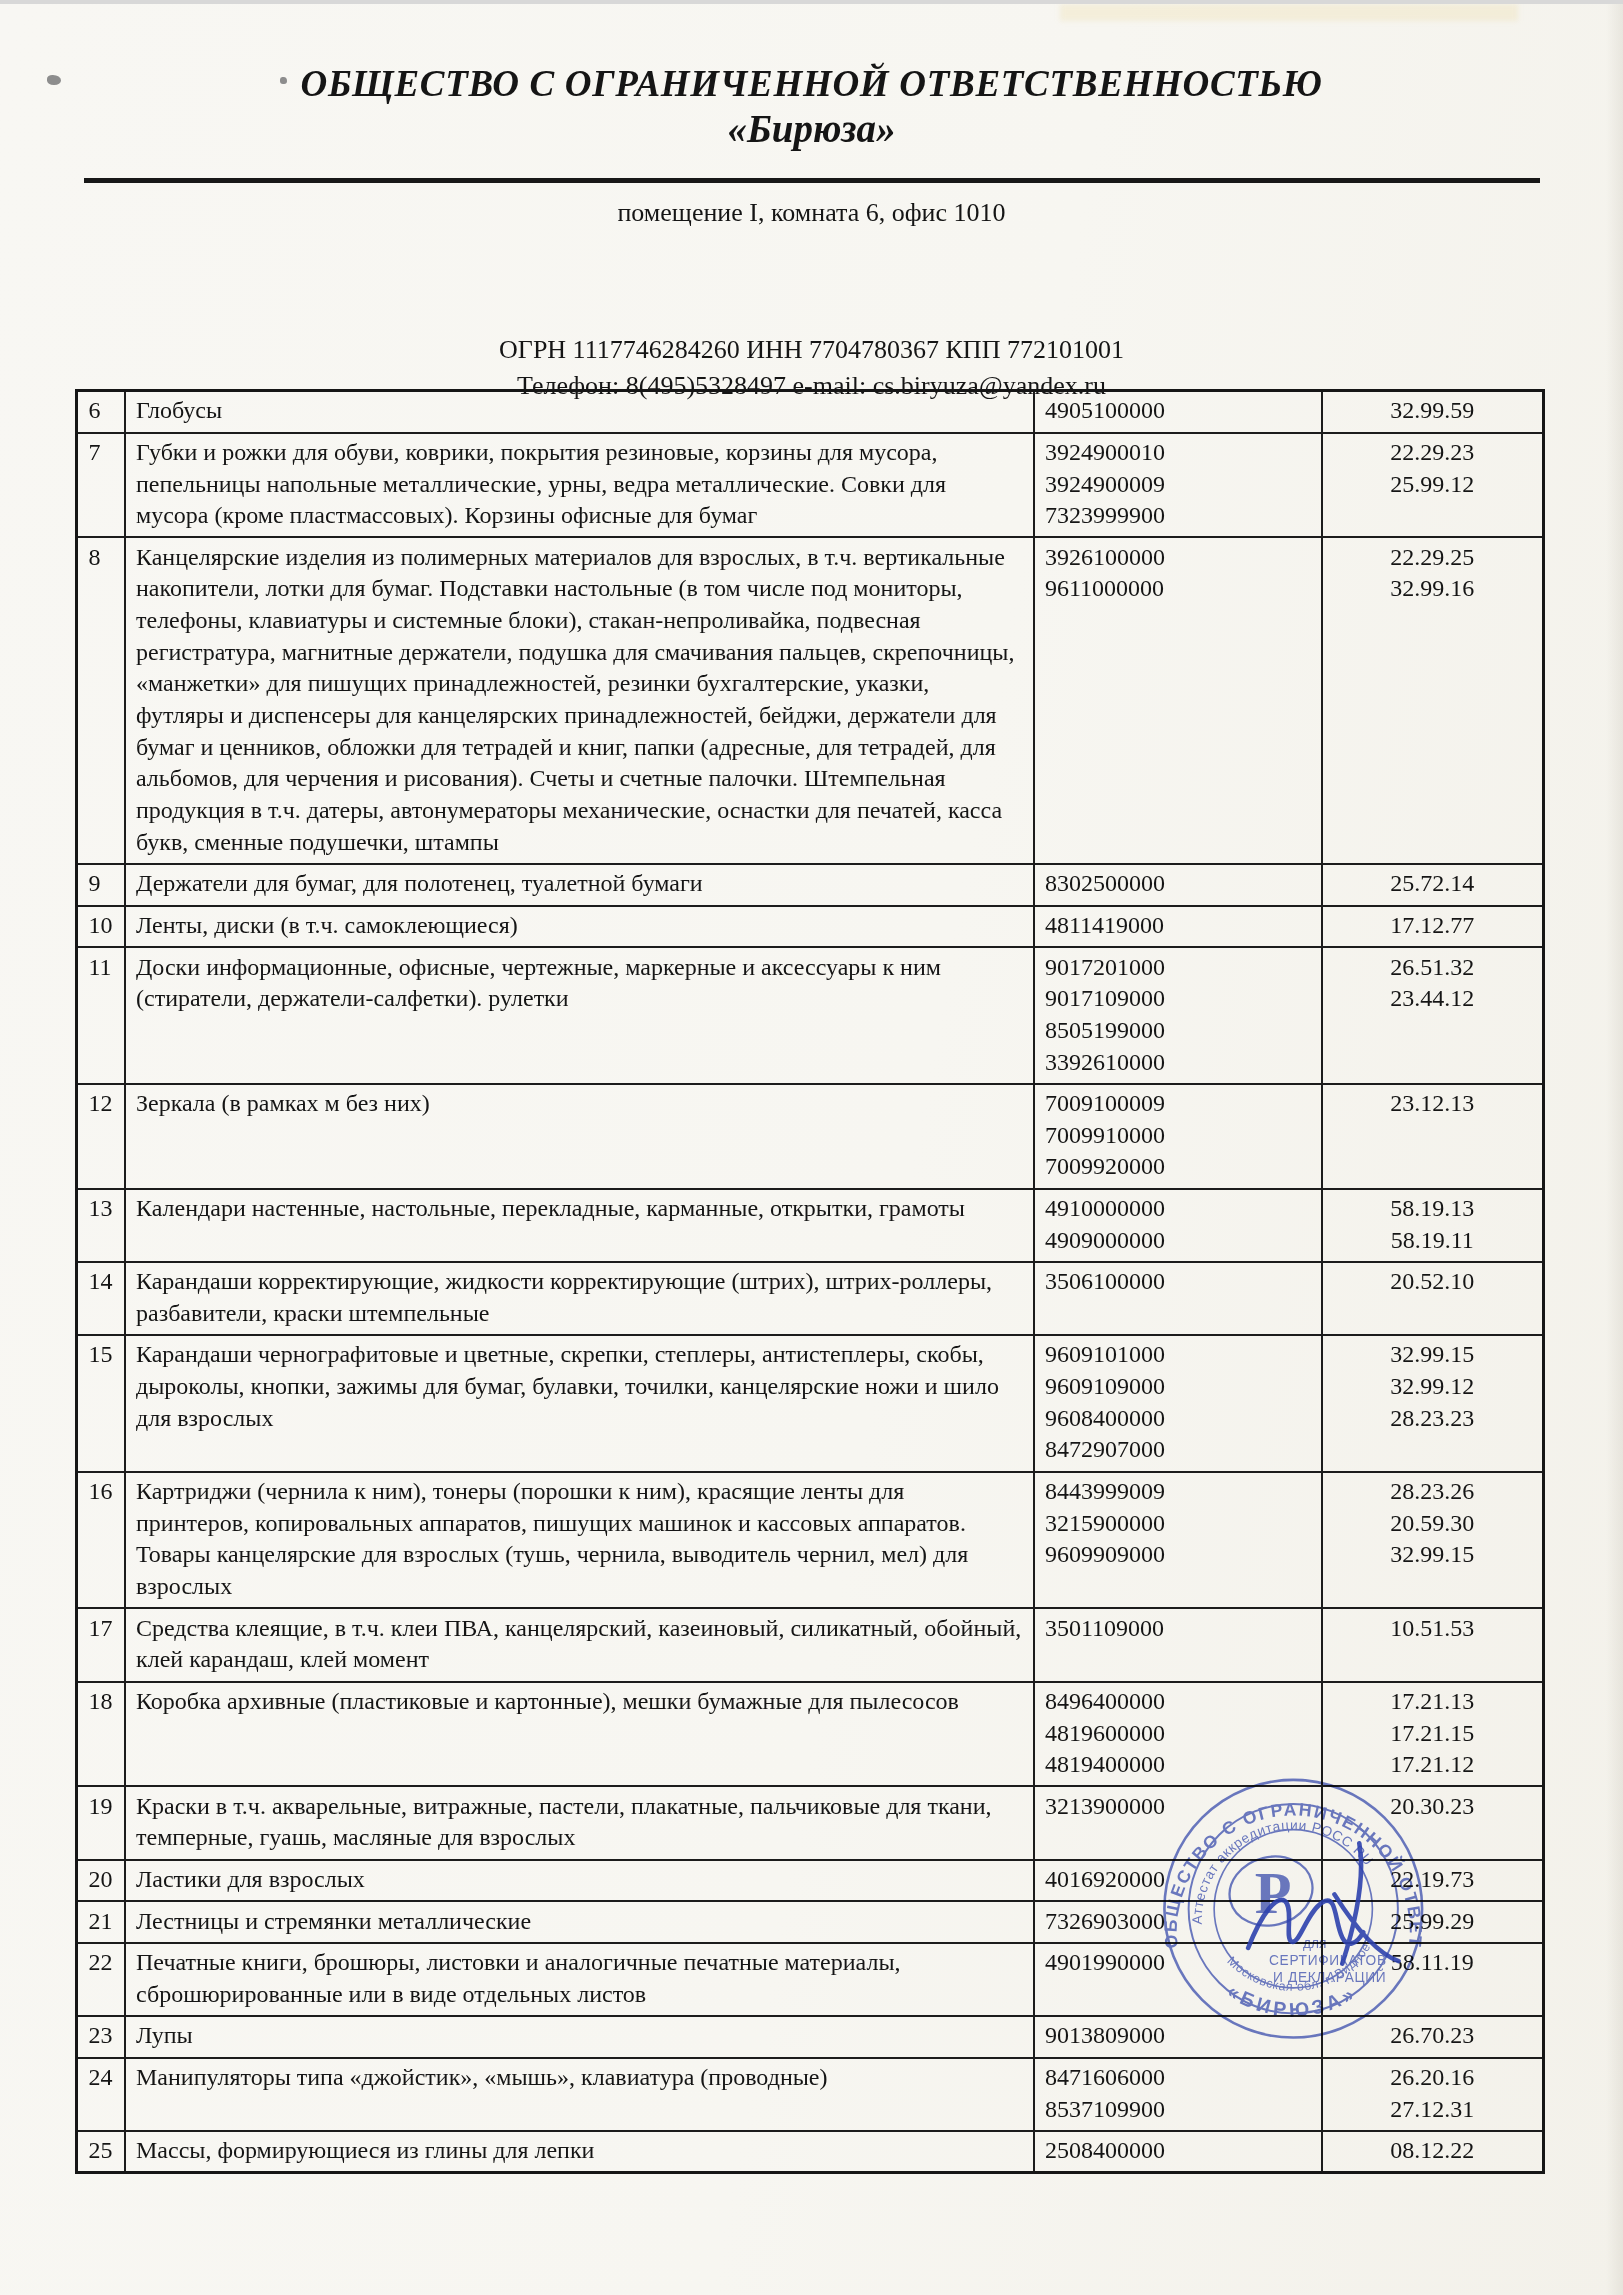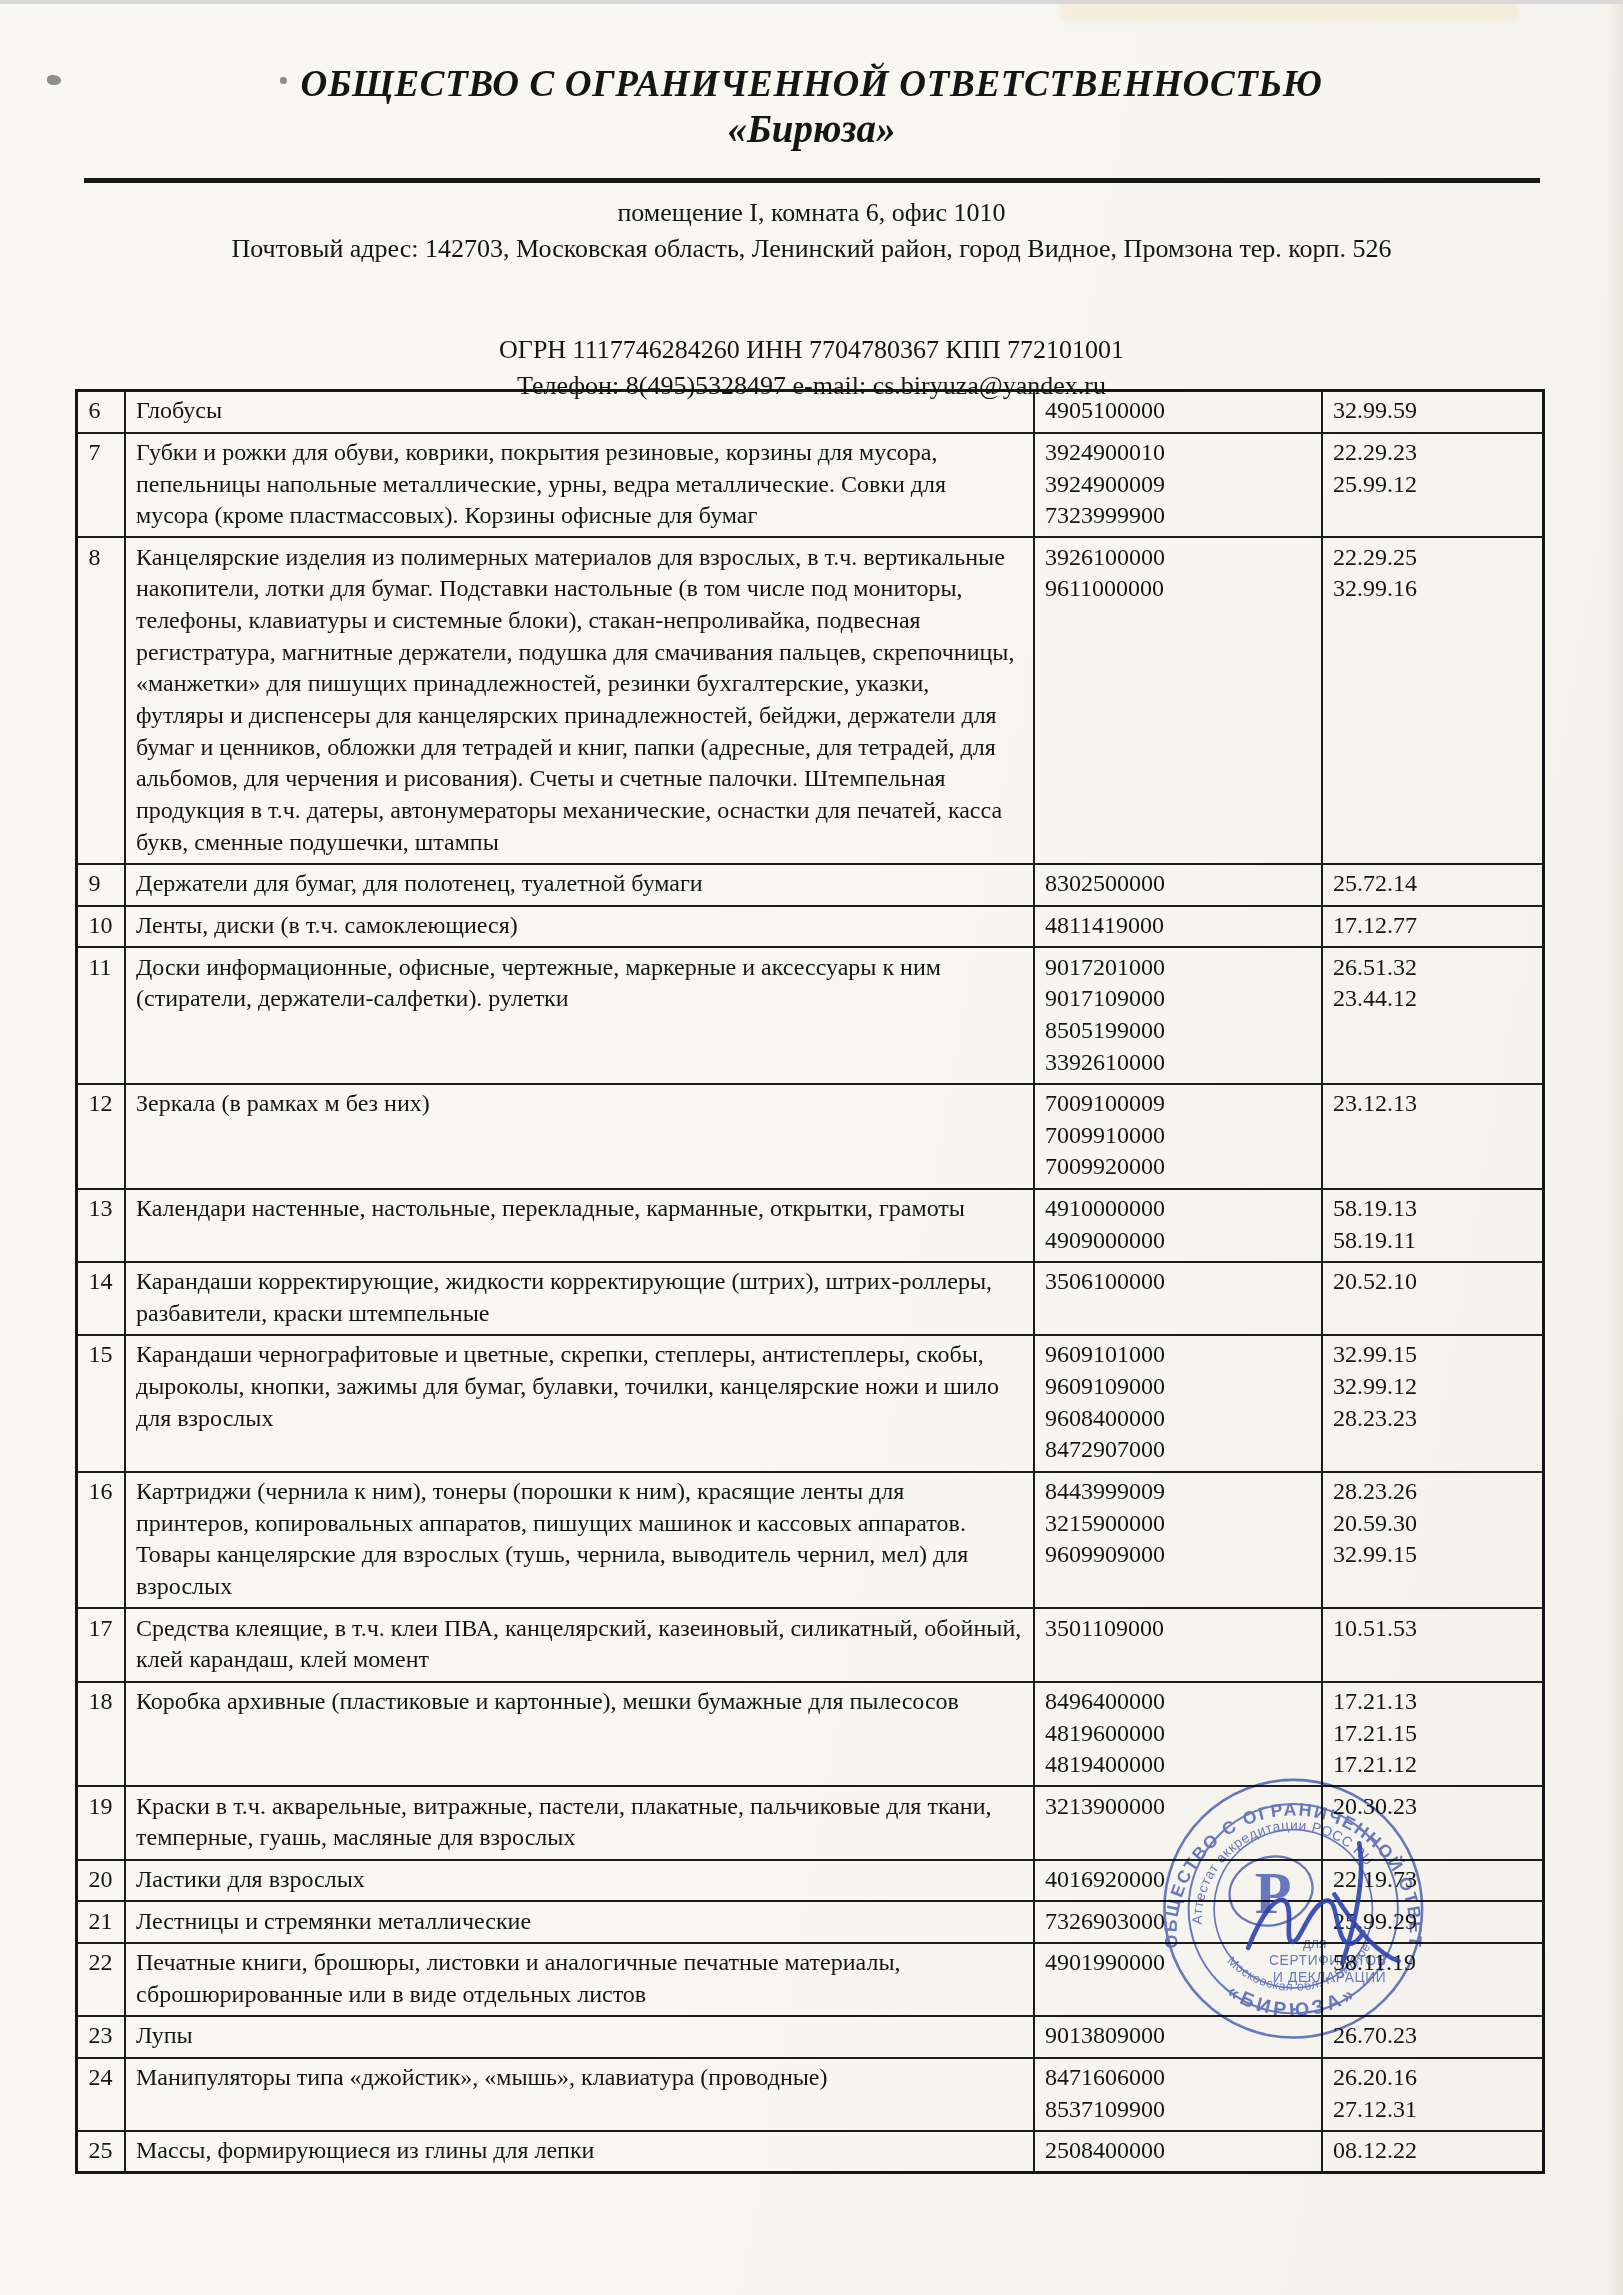--- a/index.html
+++ b/index.html
@@ -28,21 +28,21 @@
     border-collapse:collapse; table-layout:fixed;
     border:3.3px solid #161616; }
   table.goods td {
     border:2px solid #1c1c1c; border-top-width:2.6px; border-bottom-width:2.6px;
     vertical-align:top; font-size:24px; line-height:1.32;
     padding:3.3px 10.5px 4.6px 10.5px; word-wrap:break-word;
   }
   td.c-num  { padding-left:7.9px; }
   td.c-desc { padding-left:14.4px; padding-right:22px; }
   td.c-code { padding-left:18.3px; }
-  td.c-class{ padding-left:14.4px; }
+  td.c-class{ padding-left:14.4px;text-align:center; }
   .cell-line { display:block; }
 
   .overlay { position:absolute; left:1138px; top:1753px; width:406px; height:327px;
     pointer-events:none; }
   .stamp-svg { mix-blend-mode:multiply; }
 </style>
 </head>
 <body>
 
 <div class="page">
@@ -53,21 +53,20 @@
   <div class="top-tint"></div>
 
   <div class="header">
     <div class="doc-title">ОБЩЕСТВО С ОГРАНИЧЕННОЙ ОТВЕТСТВЕННОСТЬЮ</div>
     <div class="doc-name">«Бирюза»</div>
   </div>
   <div class="rule"></div>
 
   <div class="addr-block">
     <div>помещение I, комната 6, офис 1010</div>
-    <div>Почтовый адрес: 142703, Московская область, Ленинский район, город Видное, Промзона тер. корп. 526</div>
   </div>
   <div class="reg-block">
     <div>ОГРН 1117746284260 ИНН 7704780367 КПП 772101001</div>
     <div>Телефон: 8(495)5328497 e-mail: cs.biryuza@yandex.ru</div>
   </div>
 
   <table class="goods">
     <colgroup>
       <col style="width:48px">
         <col style="width:909px">

